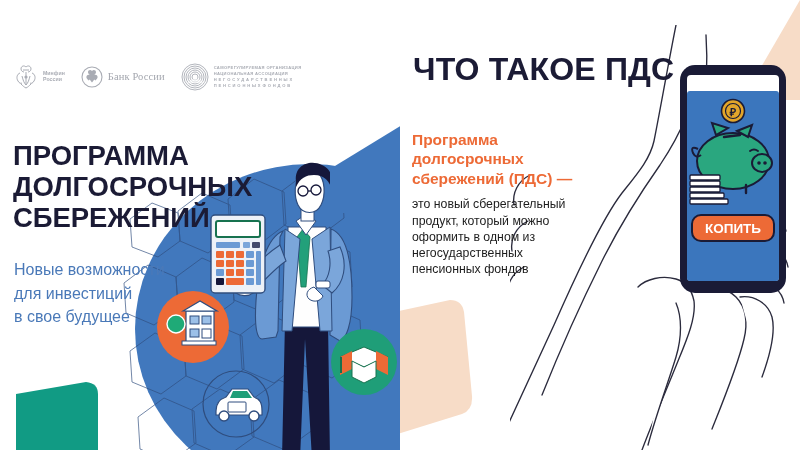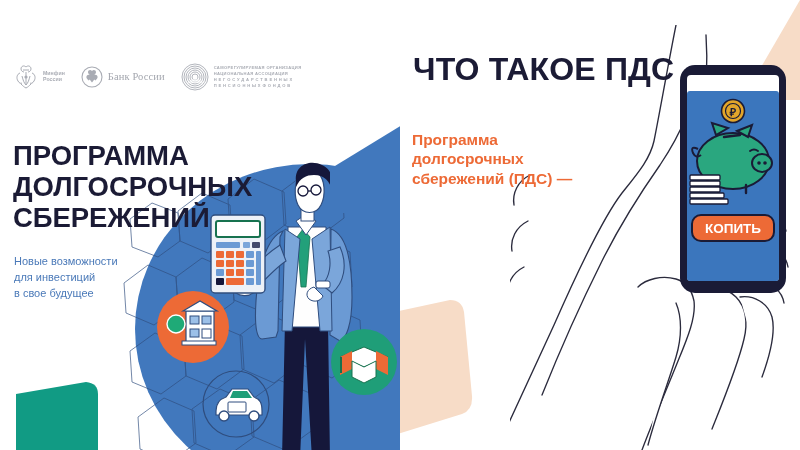--- a/index.html
+++ b/index.html
@@ -68,21 +68,21 @@
     line-height: 1.12;
     letter-spacing: -0.002em;
     text-transform: uppercase;
     white-space: pre-line;
   }
   #poster-subtitle {
     position: absolute;
     left: 14px; top: 203px;
     width: 230px;
     color: #4a79b8;
-    font-size: 11px;
+    font-size: 16px;
     font-weight: 400;
     line-height: 1.47;
     white-space: pre-line;
   }
 
   
   #blue-wedge {
     position: absolute;
     left: 330px; top: 86px;
     width: 72px; height: 88px;
@@ -467,15 +467,20 @@
       <g>
         <rect x="14" y="152" width="82" height="26" rx="9" fill="#ed6a36" stroke="#1a1b36" stroke-width="2"></rect>
         <text id="cta-text" x="55" y="170" text-anchor="middle" font-family="Liberation Sans, sans-serif" font-size="13.5" font-weight="700" fill="#ffffff">КОПИТЬ</text>
       </g>
     </svg>
 
     <h2 id="slide-heading">ЧТО ТАКОЕ ПДС</h2>
     <p id="lede">Программа
 долгосрочных
 сбережений (ПДС) —</p>
+    <p id="body-copy">это новый сберегательный
+продукт, который можно
+оформить в одном из
+негосударственных
+пенсионных фондов</p>
   </section>
 
 </div>
 
 </body></html>

